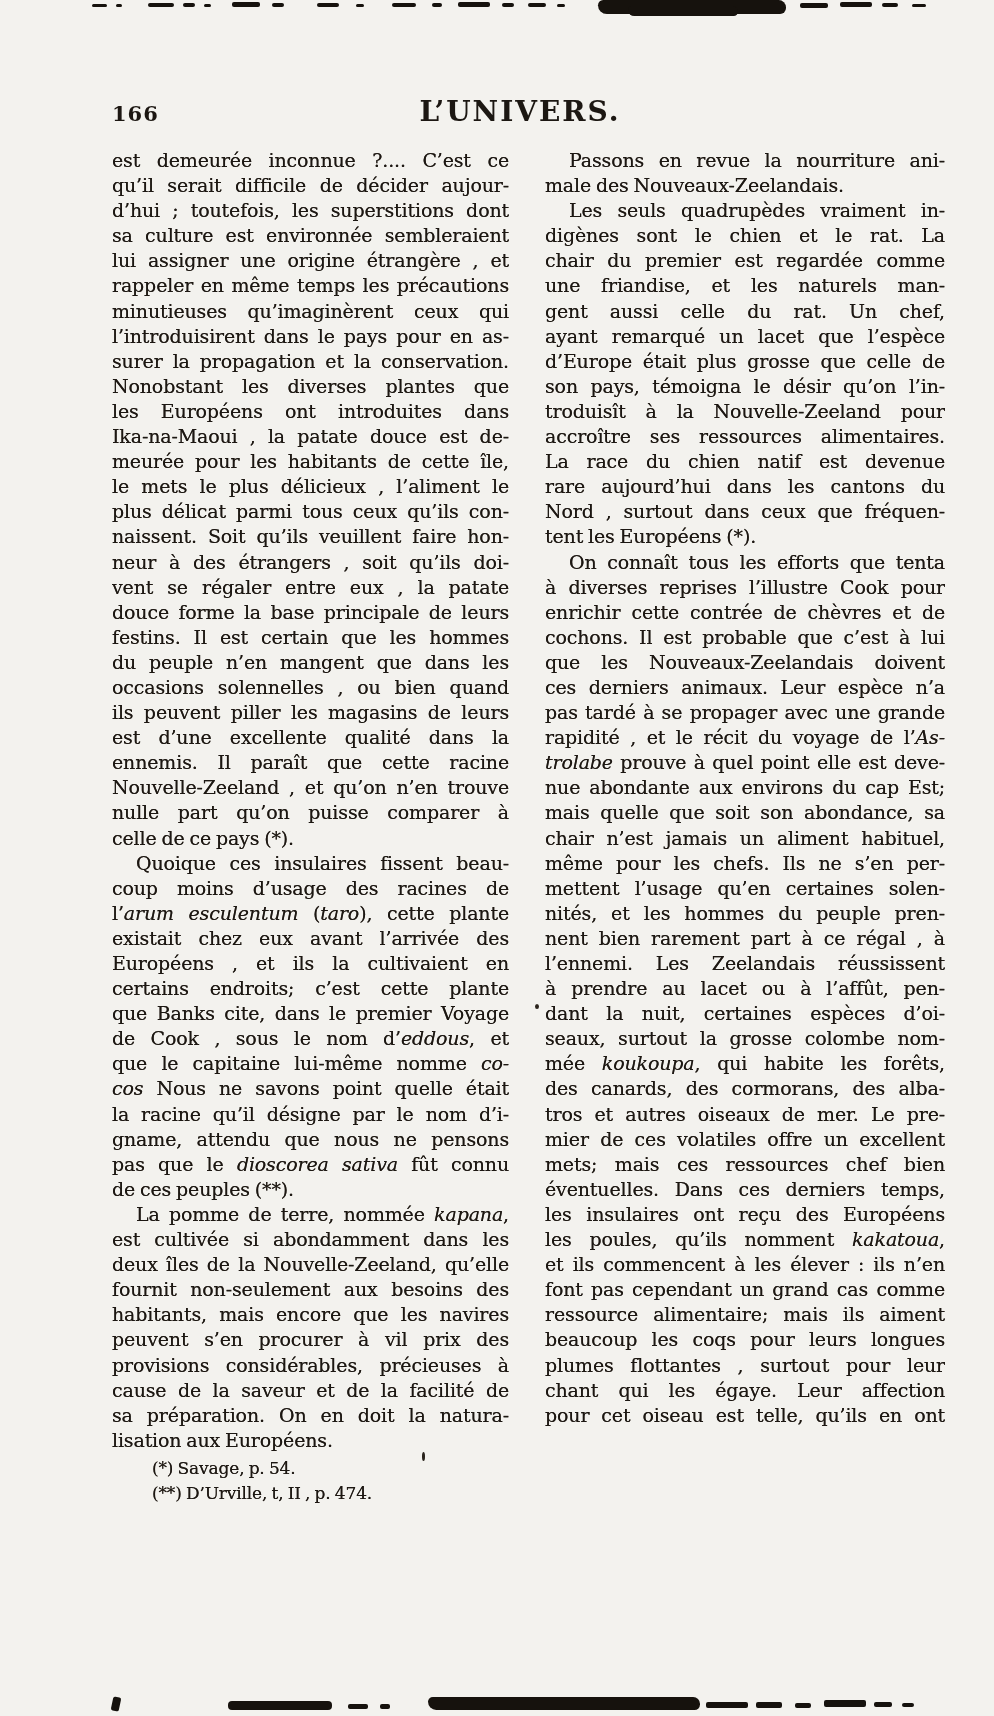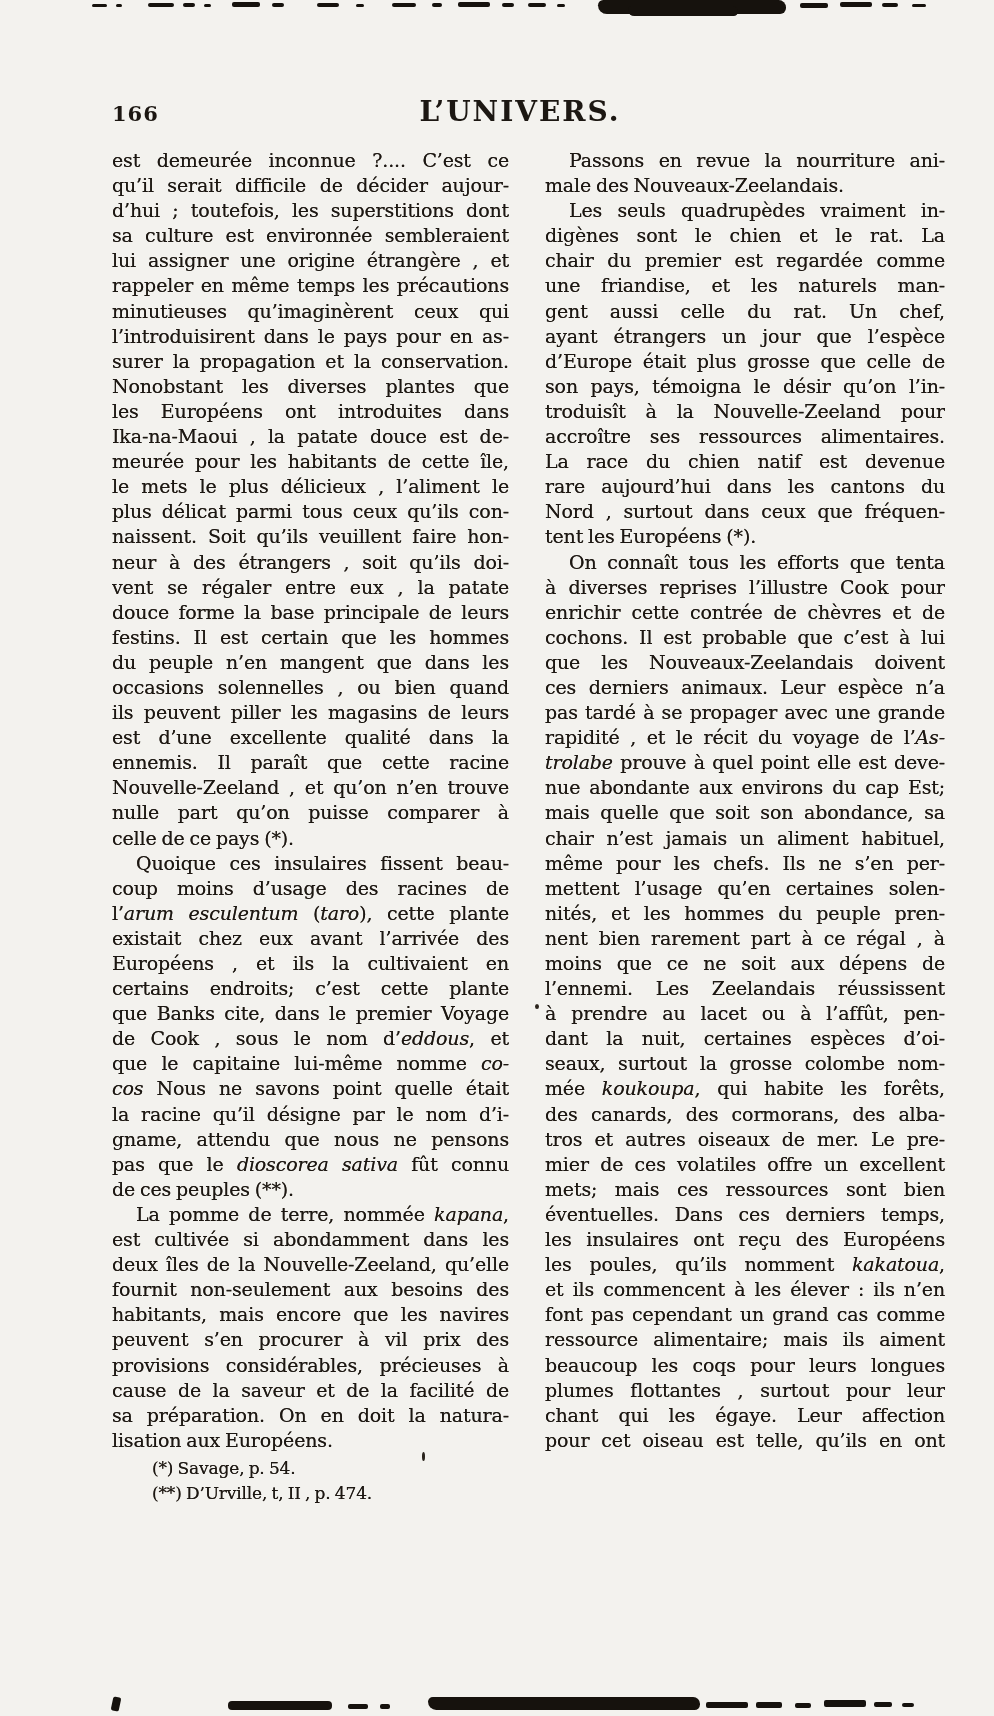--- a/index.html
+++ b/index.html
@@ -137,21 +137,21 @@
 
   <div class="col col-right">
     <div class="body-lines">
         <div class="line indent">Passons en revue la nourriture ani-</div>
         <div class="line last">male des Nouveaux-Zeelandais.</div>
         <div class="line indent">Les seuls quadrupèdes vraiment in-</div>
         <div class="line">digènes sont le chien et le rat. La</div>
         <div class="line">chair du premier est regardée comme</div>
         <div class="line">une friandise, et les naturels man-</div>
         <div class="line">gent aussi celle du rat. Un chef,</div>
-        <div class="line">ayant étrangers un jour que l’espèce</div>
+        <div class="line">ayant remarqué un lacet que l’espèce</div>
         <div class="line">d’Europe était plus grosse que celle de</div>
         <div class="line">son pays, témoigna le désir qu’on l’in-</div>
         <div class="line">troduisît à la Nouvelle-Zeeland pour</div>
         <div class="line">accroître ses ressources alimentaires.</div>
         <div class="line">La race du chien natif est devenue</div>
         <div class="line">rare aujourd’hui dans les cantons du</div>
         <div class="line">Nord , surtout dans ceux que fréquen-</div>
         <div class="line last">tent les Européens (*).</div>
         <div class="line indent">On connaît tous les efforts que tenta</div>
         <div class="line">à diverses reprises l’illustre Cook pour</div>
@@ -162,30 +162,29 @@
         <div class="line">pas tardé à se propager avec une grande</div>
         <div class="line">rapidité , et le récit du voyage de l’<i>As-</i></div>
         <div class="line"><i>trolabe</i> prouve à quel point elle est deve-</div>
         <div class="line">nue abondante aux environs du cap Est;</div>
         <div class="line">mais quelle que soit son abondance, sa</div>
         <div class="line">chair n’est jamais un aliment habituel,</div>
         <div class="line">même pour les chefs. Ils ne s’en per-</div>
         <div class="line">mettent l’usage qu’en certaines solen-</div>
         <div class="line">nités, et les hommes du peuple pren-</div>
         <div class="line">nent bien rarement part à ce régal , à</div>
-        <div class="line">moins que ce ne soit aux dépens de</div>
         <div class="line">l’ennemi. Les Zeelandais réussissent</div>
         <div class="line">à prendre au lacet ou à l’affût, pen-</div>
         <div class="line">dant la nuit, certaines espèces d’oi-</div>
         <div class="line">seaux, surtout la grosse colombe nom-</div>
         <div class="line">mée <i>koukoupa</i>, qui habite les forêts,</div>
         <div class="line">des canards, des cormorans, des alba-</div>
         <div class="line">tros et autres oiseaux de mer. Le pre-</div>
         <div class="line">mier de ces volatiles offre un excellent</div>
-        <div class="line">mets; mais ces ressources sont bien</div>
+        <div class="line">mets; mais ces ressources chef bien</div>
         <div class="line">éventuelles. Dans ces derniers temps,</div>
         <div class="line">les insulaires ont reçu des Européens</div>
         <div class="line">les poules, qu’ils nomment <i>kakatoua</i>,</div>
         <div class="line">et ils commencent à les élever : ils n’en</div>
         <div class="line">font pas cependant un grand cas comme</div>
         <div class="line">ressource alimentaire; mais ils aiment</div>
         <div class="line">beaucoup les coqs pour leurs longues</div>
         <div class="line">plumes flottantes , surtout pour leur</div>
         <div class="line">chant qui les égaye. Leur affection</div>
         <div class="line">pour cet oiseau est telle, qu’ils en ont</div>

